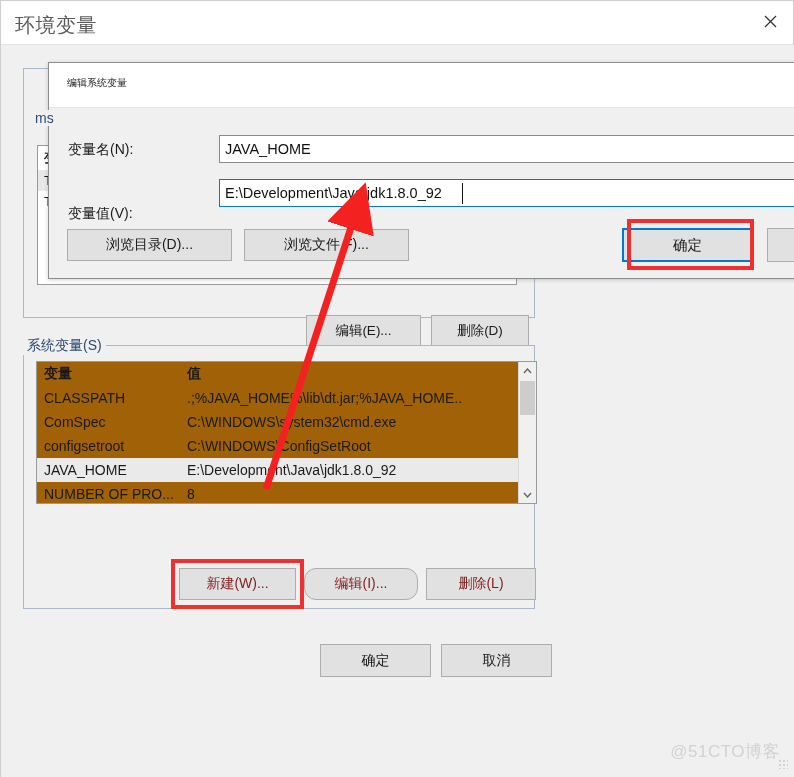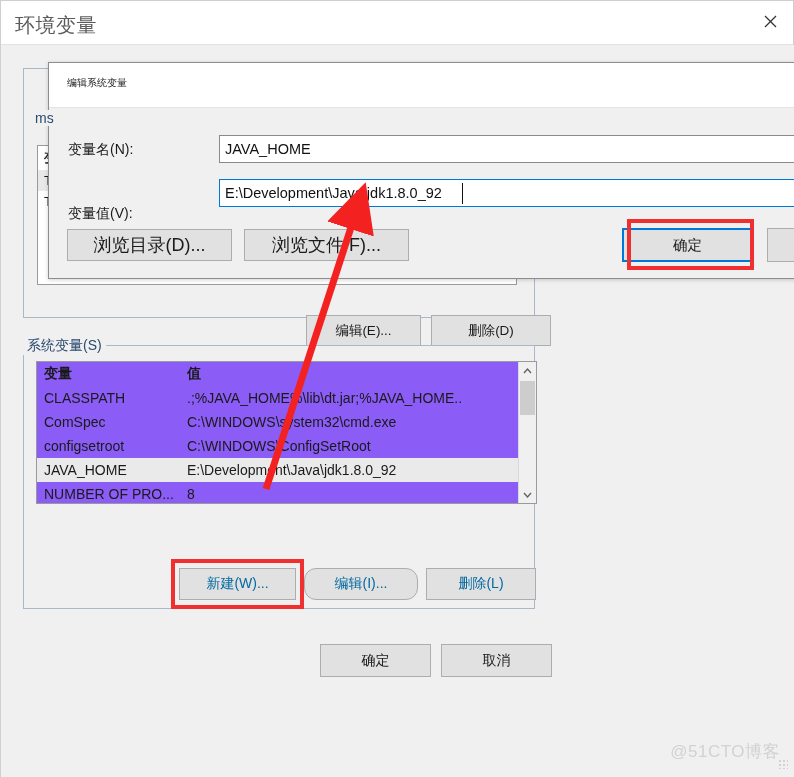--- a/index.html
+++ b/index.html
@@ -112,21 +112,21 @@
     height: 31px;
     background: #e1e1e1;
     border: 1px solid #adadad;
     box-sizing: border-box;
     font-size: 13.5px;
     color: #1a1a1a;
     display: flex; align-items: center; justify-content: center;
   }
   #user-btn-new  { left: 180px;  width: 115px; }
   #user-btn-edit { left: 305px;  width: 115px; }
-  #user-btn-del  { left: 430px;  width: 120px; }
+  #user-btn-del  { left: 430px;  width: 98px; }
 
   
   #sys-group {
     position: absolute;
     left: 22px; top: 300px;
     width: 512px; height: 264px;
     border: 1px solid #a9b7c9;
     box-sizing: border-box;
   }
   #sys-group-label {
@@ -135,21 +135,21 @@
     background: #f0f0f0;
     padding: 0 4px;
     font-size: 14px;
     color: #2b4a6f;
     z-index: 3;
   }
   #sys-list-wrap {
     position: absolute;
     left: 35px; top: 316px;
     width: 501px; height: 143px;
-    background: #8b5cf6;
+    background: #a16207;
     border: 1px solid #9a9a9a;
     box-sizing: border-box;
     display: flex;
   }
   #sys-list {
     flex: 1 1 auto;
     overflow: hidden;
     position: relative;
   }
   .sys-row {
@@ -199,21 +199,21 @@
 
   
   .sys-btn {
     position: absolute;
     top: 523px;
     height: 32px;
     background: #e1e1e1;
     border: 1px solid #adadad;
     box-sizing: border-box;
     font-size: 14px;
-    color: #0369a1;
+    color: #7f1d1d;
     display: flex; align-items: center; justify-content: center;
     cursor: default;
   }
   #sys-btn-new  { left: 178px; width: 117px; }
   #sys-btn-edit { left: 303px; width: 114px; border-radius: 12px; }
   #sys-btn-del  { left: 425px; width: 110px; }
 
   
   #hl-new {
     position: absolute;
@@ -302,21 +302,21 @@
     background: #111;
   }
 
   .browse-btn {
     position: absolute;
     top: 166px;
     height: 32px;
     background: #e1e1e1;
     border: 1px solid #adadad;
     box-sizing: border-box;
-    font-size: 18px;
+    font-size: 14px;
     color: #1a1a1a;
     display: flex; align-items: center; justify-content: center;
     cursor: default;
   }
   #btn-browse-dir  { left: 18px;  width: 165px; }
   #btn-browse-file { left: 195px; width: 165px; }
 
   #btn-ok-edit {
     position: absolute;
     left: 573px; top: 165px;

